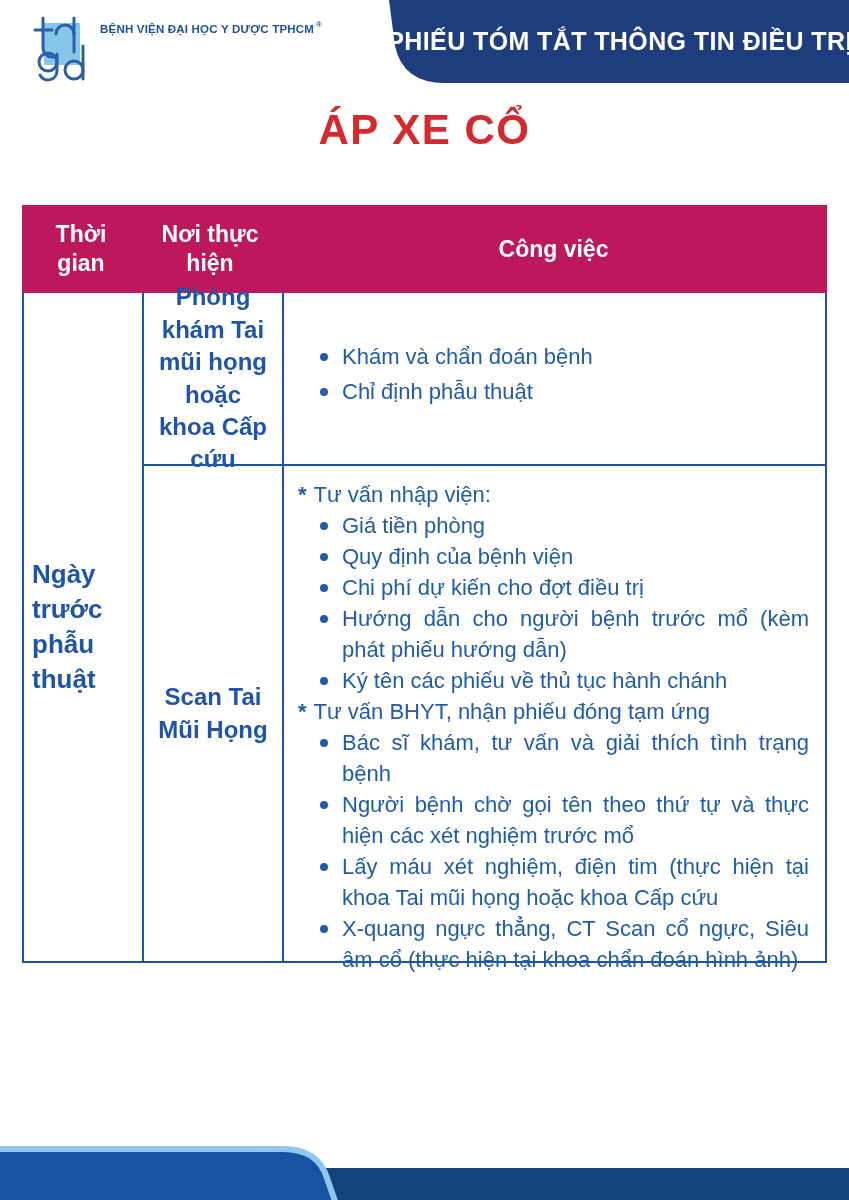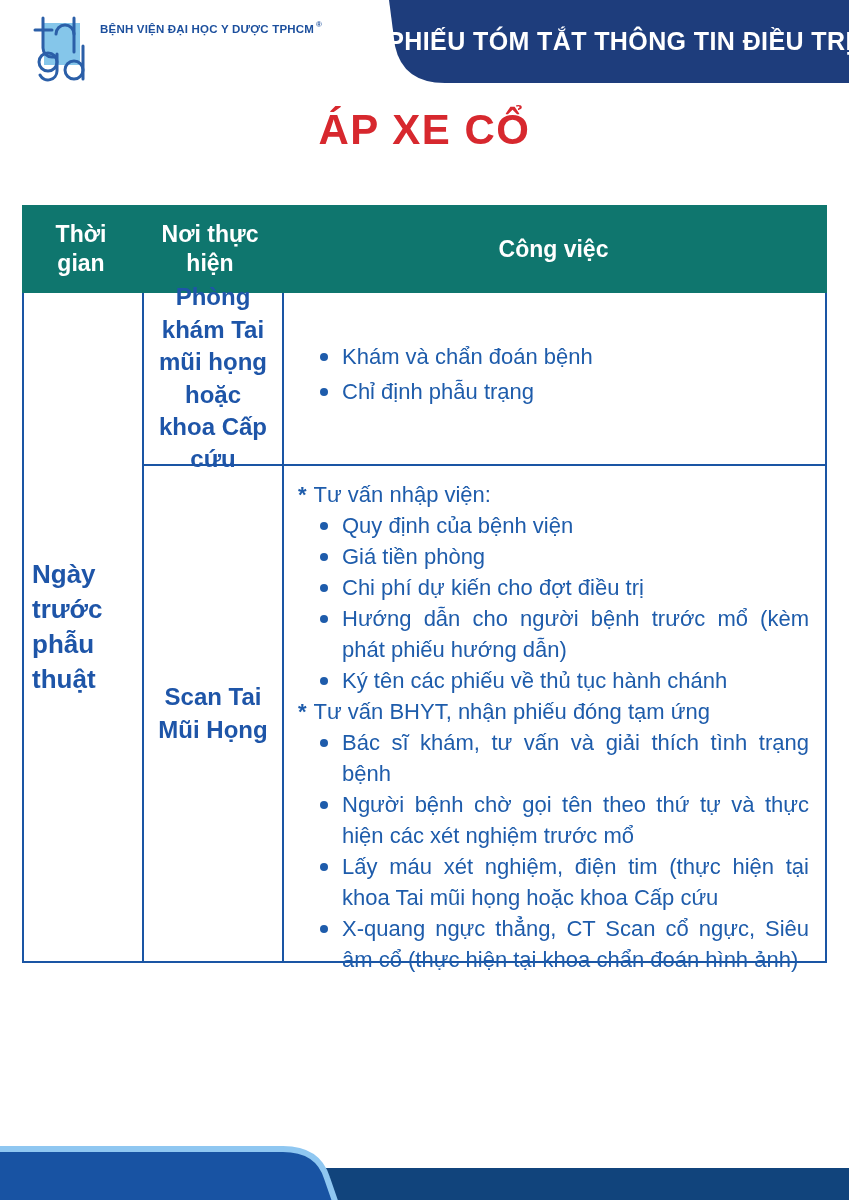--- a/index.html
+++ b/index.html
@@ -41,21 +41,21 @@
     color:#d7282e;
   }
 
   
   .treatment-table{
     position:absolute;top:205px;left:22px;width:805px;
     color:#1e5cab;
   }
   .thead{
     display:grid;grid-template-columns:118px 140px 1fr;
-    height:88px;background:#0f766e;color:#ffffff;
+    height:88px;background:#be185d;color:#ffffff;
     font-weight:bold;font-size:23px;
   }
   .th{display:flex;align-items:center;justify-content:center;text-align:center;line-height:1.25;padding:0 14px;}
   .tbody{
     display:grid;grid-template-columns:118px 140px 1fr;
     grid-template-rows:173px 495px;
     border:2px solid #1a55a4;border-top:none;
     box-sizing:border-box;background:#ffffff;
   }
   .cell{box-sizing:border-box;}
@@ -140,36 +140,36 @@
       <div class="cell time-cell">Ngày trước phẫu thuật</div>
 
     <div class="cell location-cell row1-bottom" style="grid-area: 1 / 2;">Phòng khám Tai mũi họng hoặc khoa Cấp cứu</div>
         <div class="cell tasks-cell row1-bottom roomy" style="grid-area: 1 / 3;">
           <div class="task bullet">
             <span class="dot"></span>
             <div class="txt">Khám và chẩn đoán bệnh</div>
           </div>
           <div class="task bullet">
             <span class="dot"></span>
-            <div class="txt">Chỉ định phẫu trạng</div>
+            <div class="txt">Chỉ định phẫu thuật</div>
           </div>
         </div>
         <div class="cell location-cell" style="grid-area: 2 / 2;">Scan Tai Mũi Họng</div>
         <div class="cell tasks-cell top justify" style="grid-area: 2 / 3;">
           <div class="task star">
             <span class="ast">*</span>
             <div class="txt">Tư vấn nhập viện:</div>
           </div>
           <div class="task bullet">
             <span class="dot"></span>
+            <div class="txt">Giá tiền phòng</div>
+          </div>
+          <div class="task bullet">
+            <span class="dot"></span>
             <div class="txt">Quy định của bệnh viện</div>
-          </div>
-          <div class="task bullet">
-            <span class="dot"></span>
-            <div class="txt">Giá tiền phòng</div>
           </div>
           <div class="task bullet">
             <span class="dot"></span>
             <div class="txt">Chi phí dự kiến cho đợt điều trị</div>
           </div>
           <div class="task bullet">
             <span class="dot"></span>
             <div class="txt">Hướng dẫn cho người bệnh trước mổ (kèm phát phiếu hướng dẫn)</div>
           </div>
           <div class="task bullet">

